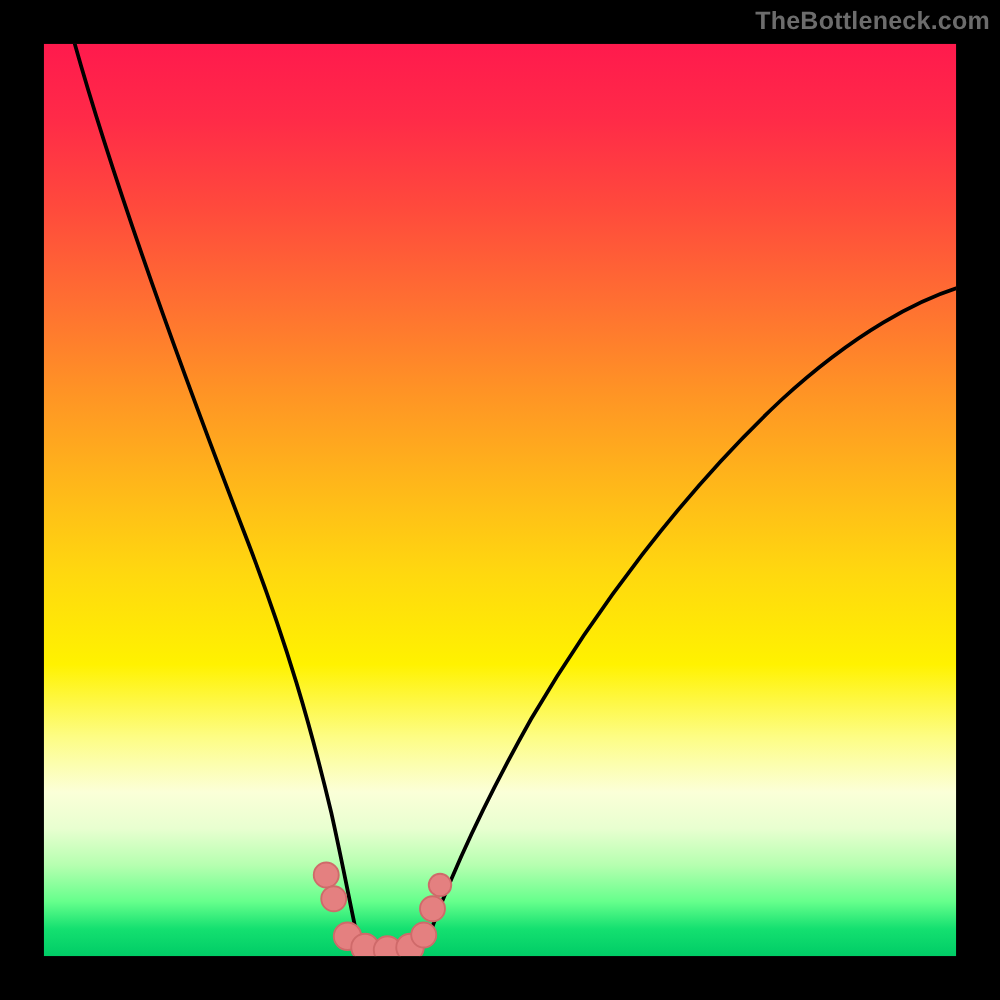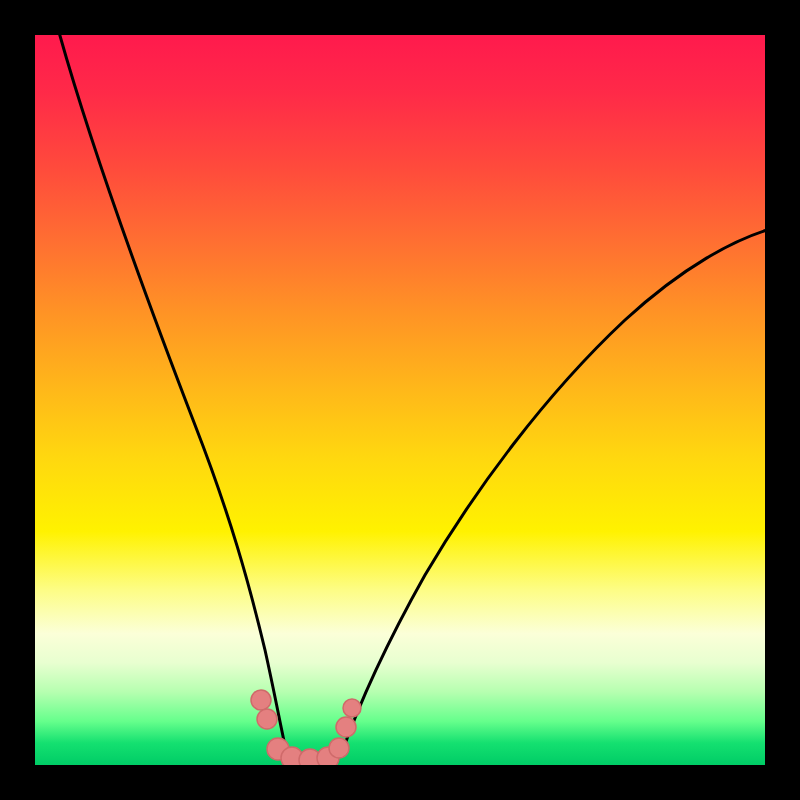--- a/index.html
+++ b/index.html
@@ -68,20 +68,21 @@
     top: 0;
     width: 100%;
     height: 100%;
   }
 </style>
 </head>
 <body>
 
 <div class="frame">
 
+  <div class="watermark">TheBottleneck.com</div>
 
   <div class="plot-area">
     <div class="gradient"></div>
 
     <svg class="curve" viewBox="0 0 730 730" preserveAspectRatio="none">
 
       <path d="M 22 -10
                C 55 110, 110 260, 160 390
                C 195 480, 214 548, 230 615
                C 240 660, 247 698, 252 720" fill="none" stroke="#000" stroke-width="3" stroke-linecap="round"></path>

